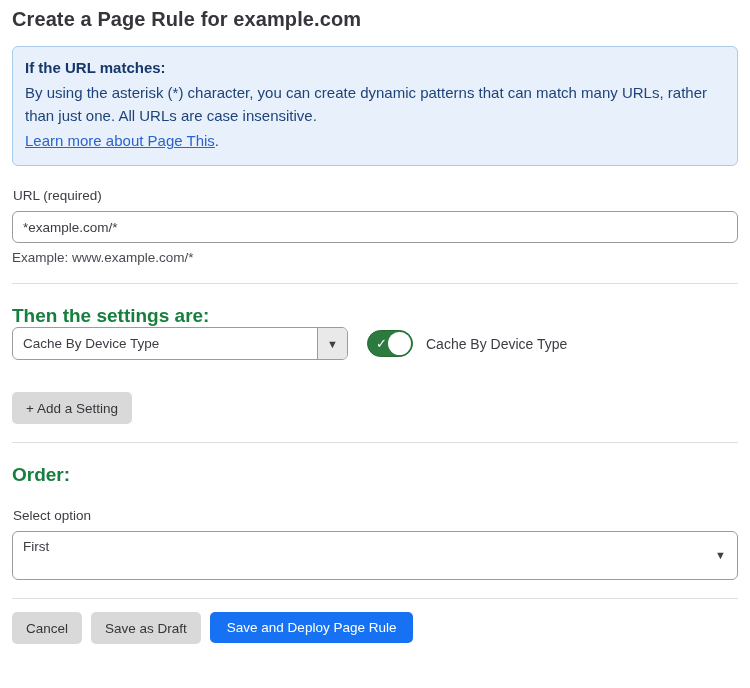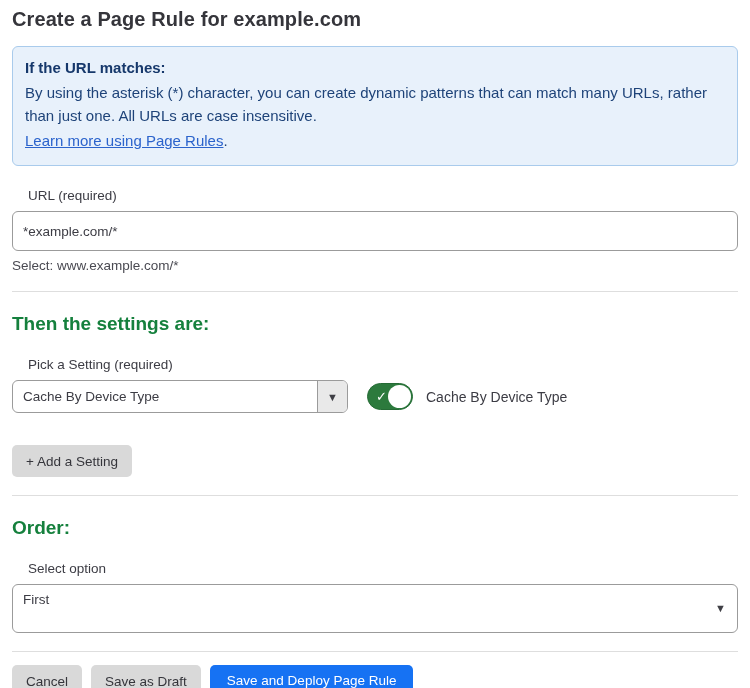--- a/index.html
+++ b/index.html
@@ -32,23 +32,23 @@
   }
   .info-box{
     margin-top:15px;background:var(--info-bg);
     border:1px solid var(--info-border);border-radius:6px;
     padding:12px 12px 13px;font-size:15px;color:var(--info-text);
   }
   .info-heading{font-weight:700;color:var(--info-heading);margin:0 0 5px;}
   .info-body{margin:0;line-height:23px;max-width:700px;}
   .info-link-line{margin-top:2px;line-height:23px;}
   .info-link{color:var(--link);text-decoration:underline;cursor:pointer;}
-  .field-label{font-size:13.5px;color:var(--text-label);margin:22px 16px 8px;}
+  .field-label{font-size:13.5px;color:var(--text-label);margin:22px 1px 8px;}
   .text-input{
-    display:block;width:100%;height:40px;
+    display:block;width:100%;height:32px;
     border:1px solid var(--border-gray);border-radius:6px;
     padding:0 10px;font-size:13.5px;color:var(--text-label);
     font-family:inherit;background:#fff;outline:none;
   }
   .field-example{font-size:13.5px;color:#4a4a52;margin:7px 0 0;}
   .divider{border:none;border-top:1px solid var(--divider);margin:18px 0 0;}
   .section-heading{font-size:19px;font-weight:700;color:#15803d;margin:21px 0 0;}
   .setting-row{display:flex;align-items:center;margin-top:0;}
   .select-box{
     display:flex;width:336px;height:33px;
@@ -105,32 +105,31 @@
 </head>
 <body>
 
 <div class="container">
 
   <h1 class="page-title">Create a Page Rule for example.com</h1>
 
   <div class="info-box">
     <div class="info-heading">If the URL matches:</div>
     <p class="info-body">By using the asterisk (*) character, you can create dynamic patterns that can match many URLs, rather than just one. All URLs are case insensitive.</p>
-    <div class="info-link-line"><a class="info-link">Learn more using Page Rules</a><span>.</span></div>
+    <div class="info-link-line"><a class="info-link">Learn more about Page This</a><span>.</span></div>
   </div>
 
   <div class="field-label">URL (required)</div>
   <input class="text-input" type="text" value="*example.com/*" style="">
-  <div class="field-example">Select: www.example.com/*</div>
+  <div class="field-example">Example: www.example.com/*</div>
 
   <hr class="divider">
 
   <div class="section-heading">Then the settings are:</div>
 
-  <div class="field-label">Pick a Setting (required)</div>
   <div class="setting-row">
     <div class="select-box">
       <div class="select-text">Cache By Device Type</div>
       <div class="select-arrow-btn">
           <span>▼</span>
         </div>
     </div>
     <div class="toggle">
       <span class="check">✓</span>
       <span class="knob"></span>

